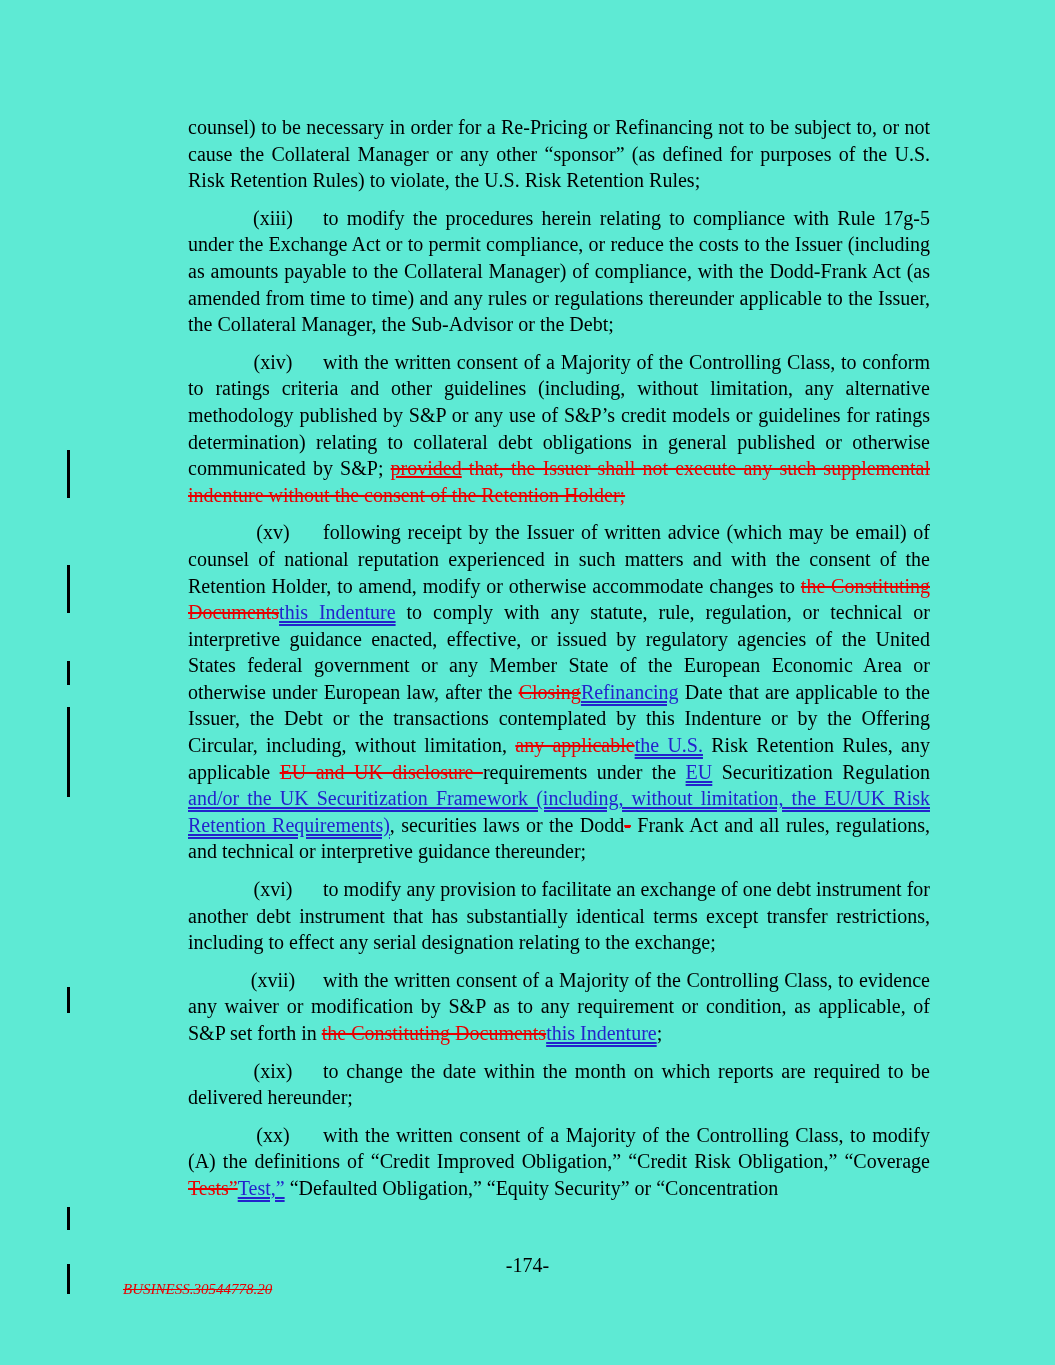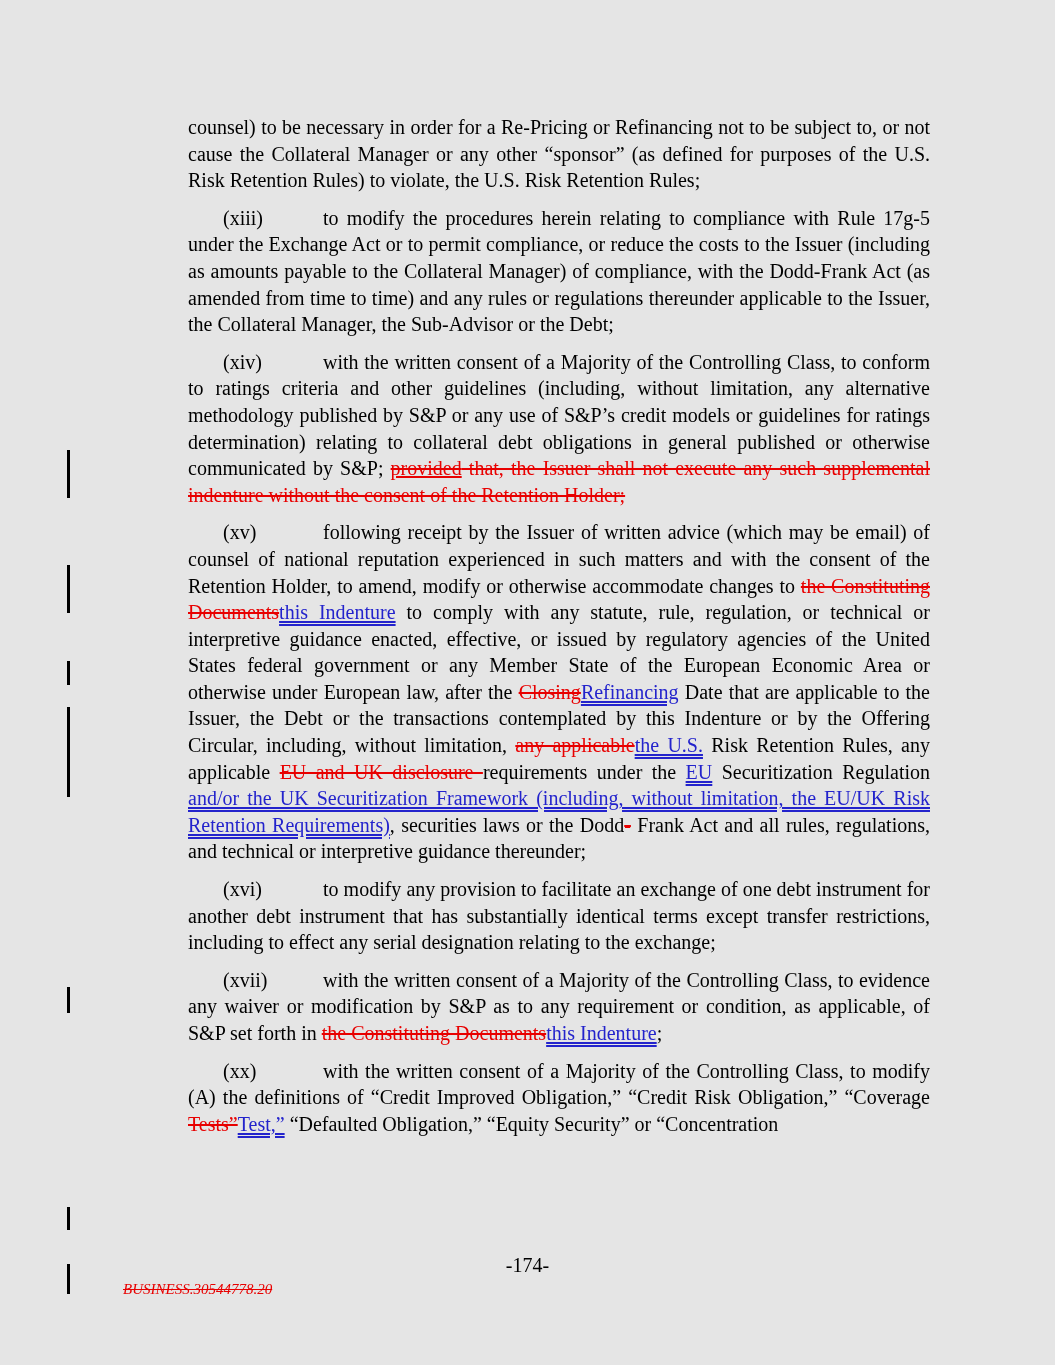--- a/index.html
+++ b/index.html
@@ -4,42 +4,42 @@
 <style>
   html, body {
     margin: 0;
     padding: 0;
     background: #ffffff;
   }
   .page {
     position: relative;
     width: 1055px;
     height: 1365px;
-    background: #e5e5e5;
+    background: #5eead4;
     overflow: hidden;
     font-family: "Liberation Serif", "DejaVu Serif", serif;
     color: #000000;
   }
   .content {
     position: absolute;
     left: 188px;
     top: 114px;
     width: 742px;
     font-size: 20px;
     line-height: 26.6px;
     text-align: justify;
     color: var(--body, #000);
   }
   .para { margin: 0; }
   .para + .para { margin-top: 11px; }
   .plabel {
     display: inline-block;
     margin-left: 35px;
     width: 100px;
-    text-align: left;
+    text-align: center;
   }
   .seg-normal { color: var(--body, #000); }
   .seg-del {
     color: var(--del, #e80000);
     text-decoration: line-through;
     text-decoration-color: var(--del, #e80000);
   }
   .seg-del-underline {
     color: var(--del, #e80000);
     text-decoration: underline line-through;
@@ -90,17 +90,18 @@
       <div class="change-bar" style="top: 1207px; height: 23px; background: rgb(0, 0, 0);"></div>
       <div class="change-bar" style="top: 1264px; height: 30px; background: rgb(0, 0, 0);"></div>
     </div>
   <div class="content">
       <p class="para"><span class="seg-normal">counsel) to be necessary in order for a Re-Pricing or Refinancing not to be subject to, or not cause the Collateral Manager or any other “sponsor” (as defined for purposes of the U.S. Risk Retention Rules) to violate, the U.S. Risk Retention Rules;</span></p>
       <p class="para"><span class="plabel">(xiii)</span><span class="seg-normal">to modify the procedures herein relating to compliance with Rule 17g-5 under the Exchange Act or to permit compliance, or reduce the costs to the Issuer (including as amounts payable to the Collateral Manager) of compliance, with the Dodd-Frank Act (as amended from time to time) and any rules or regulations thereunder applicable to the Issuer, the Collateral Manager, the Sub-Advisor or the Debt;</span></p>
       <p class="para"><span class="plabel">(xiv)</span><span class="seg-normal">with the written consent of a Majority of the Controlling Class, to conform to ratings criteria and other guidelines (including, without limitation, any alternative methodology published by S&amp;P or any use of S&amp;P’s credit models or guidelines for ratings determination) relating to collateral debt obligations in general published or otherwise communicated by S&amp;P; </span><span class="seg-del-underline">provided</span><span class="seg-del"> that, the Issuer shall not execute any such supplemental indenture without the consent of the Retention Holder;</span></p>
       <p class="para"><span class="plabel">(xv)</span><span class="seg-normal">following receipt by the Issuer of written advice (which may be email) of counsel of national reputation experienced in such matters and with the consent of the Retention Holder, to amend, modify or otherwise accommodate changes to </span><span class="seg-del">the Constituting Documents</span><span class="seg-ins">this Indenture</span><span class="seg-normal"> to comply with any statute, rule, regulation, or technical or interpretive guidance enacted, effective, or issued by regulatory agencies of the United States federal government or any Member State of the European Economic Area or otherwise under European law, after the </span><span class="seg-del">Closing</span><span class="seg-ins">Refinancing</span><span class="seg-normal"> Date that are applicable to the Issuer, the Debt or the transactions contemplated by this Indenture or by the Offering Circular, including, without limitation, </span><span class="seg-del">any applicable</span><span class="seg-ins">the U.S.</span><span class="seg-normal"> Risk Retention Rules, any applicable </span><span class="seg-del">EU and UK disclosure </span><span class="seg-normal">requirements under the </span><span class="seg-ins">EU</span><span class="seg-normal"> Securitization Regulation</span><span class="seg-ins"> and/or the UK Securitization Framework (including, without limitation, the EU/UK Risk Retention Requirements)</span><span class="seg-normal">, securities laws or the Dodd</span><span class="seg-del">-</span><span class="seg-normal"> Frank Act and all rules, regulations, and technical or interpretive guidance thereunder;</span></p>
       <p class="para"><span class="plabel">(xvi)</span><span class="seg-normal">to modify any provision to facilitate an exchange of one debt instrument for another debt instrument that has substantially identical terms except transfer restrictions, including to effect any serial designation relating to the exchange;</span></p>
       <p class="para"><span class="plabel">(xvii)</span><span class="seg-normal">with the written consent of a Majority of the Controlling Class, to evidence any waiver or modification by S&amp;P as to any requirement or condition, as applicable, of S&amp;P set forth in </span><span class="seg-del">the Constituting Documents</span><span class="seg-ins">this Indenture</span><span class="seg-normal">;</span></p>
+      <p class="para"><span class="plabel">(xix)</span><span class="seg-normal">to change the date within the month on which reports are required to be delivered hereunder;</span></p>
       <p class="para"><span class="plabel">(xx)</span><span class="seg-normal">with the written consent of a Majority of the Controlling Class, to modify (A) the definitions of “Credit Improved Obligation,” “Credit Risk Obligation,” “Coverage </span><span class="seg-del">Tests”</span><span class="seg-ins">Test,”</span><span class="seg-normal"> “Defaulted Obligation,” “Equity Security” or “Concentration</span></p>
     </div>
   <div class="page-number">-174-</div>
   <div class="footer-ref">BUSINESS.30544778.20</div>
 </div>
 
 </body></html>

